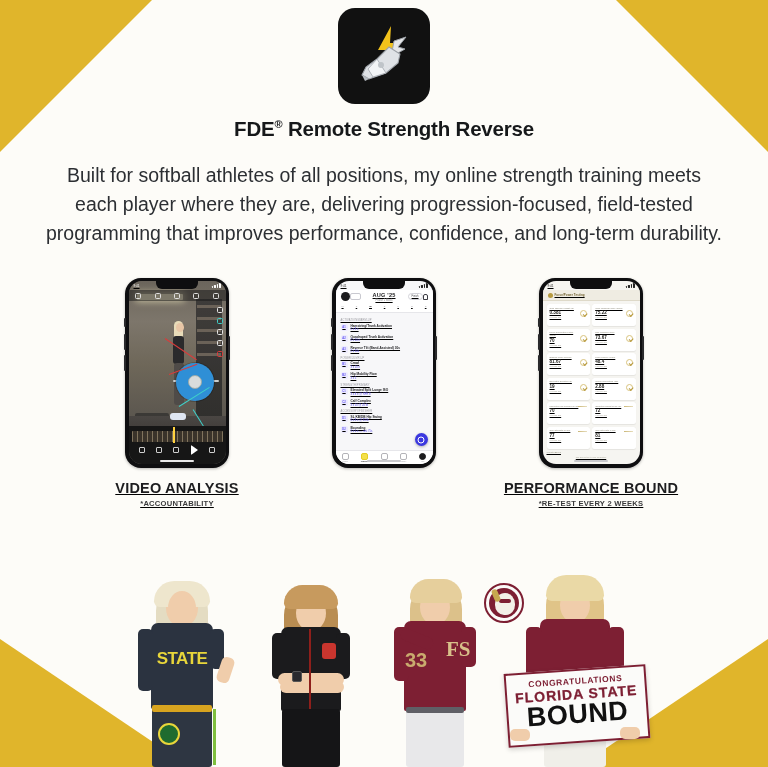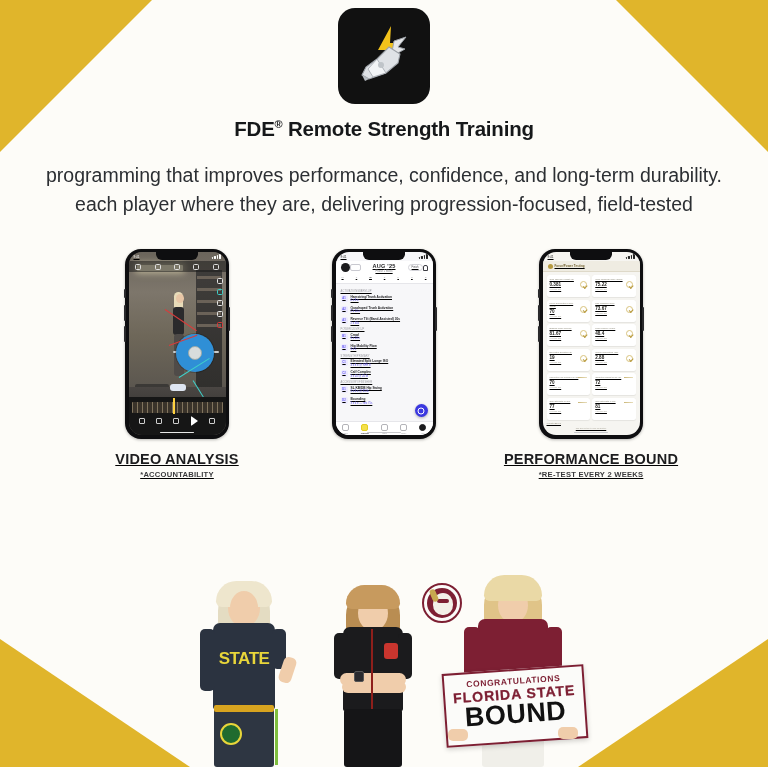--- a/index.html
+++ b/index.html
@@ -218,26 +218,27 @@
           <path d="M36 26 L47 33 L45 42 L33 52 L16 58 L9 54 L13 46 L24 38 Z" fill="#DFE2E6" stroke="#9DA2A8" stroke-width="1.1"></path>
           <path d="M24 38 L33 52 L20 56 L15 48 Z" fill="#F2F4F6" stroke="#A8ADB3" stroke-width=".9"></path>
           <circle cx="28" cy="44" r="3" fill="#BFC4C9"></circle>
           <path d="M9 54 L16 58 L12 60 Z" fill="#B7BCC2"></path>
         </svg>
       </span>
     </div>
   </div>
 
   <div class="headline">
-    <span>FDE</span><span class="reg">®</span><span> Remote Strength Training</span>
+    <span>FDE</span><span class="reg">®</span><span> Remote Strength Reverse</span>
   </div>
 
   <div class="blurb">
+    <span class="l">Built for softball athletes of all positions, my online strength training meets</span>
+    <span class="l">each player where they are, delivering progression-focused, field-tested</span>
     <span class="l">programming that improves performance, confidence, and long-term durability.</span>
-    <span class="l">each player where they are, delivering progression-focused, field-tested</span>
   </div>
 
   <div class="phones">
 
     <div class="phone-col">
       <div class="phone p1">
         <i class="sidebtn sb-l1"></i>
         <i class="sidebtn sb-l2"></i>
         <i class="sidebtn sb-l3"></i>
         <i class="sidebtn sb-r1"></i>
@@ -596,20 +597,33 @@
       <div class="arm" style="left:20px;top:56px;width:14px;height:46px;background:#1b1b1d"></div>
       <div class="arm" style="right:20px;top:56px;width:14px;height:46px;background:#1b1b1d"></div>
       <div class="arm" style="left:26px;top:96px;width:66px;height:13px;background:#f0cdab;border-radius:7px"></div>
       <div class="arm" style="left:28px;top:104px;width:64px;height:12px;background:#f0cdab;border-radius:7px"></div>
       <div style="position:absolute;left:40px;top:94px;width:10px;height:11px;border-radius:2px;background:#2a2a2e;border:1px solid #555"></div>
       <div style="position:absolute;right:34px;top:66px;width:14px;height:16px;border-radius:3px;background:#c9352e"></div>
       <div style="position:absolute;left:57px;top:52px;width:2px;height:80px;background:#8e1f1b"></div>
       <div class="pants" style="top:132px;width:58px;height:58px;background:#151517"></div>
     </div>
 
+    <div class="ath" style="width:118px;height:190px">
+      <div class="hr" style="left:34px;top:6px;width:52px;height:96px;background:#dcc18a"></div>
+      <div class="hd" style="top:12px;width:30px;height:36px"></div>
+      <div class="hr" style="left:34px;top:2px;width:52px;height:24px;background:#e6cf9c;border-radius:26px 26px 8px 8px"></div>
+      <div class="body" style="top:44px;width:62px;height:90px;background:#7d1f33"></div>
+      <div class="arm" style="left:18px;top:50px;width:15px;height:54px;background:#7d1f33"></div>
+      <div class="arm" style="right:18px;top:50px;width:15px;height:40px;background:#7d1f33"></div>
+      <div class="arm" style="left:24px;top:56px;width:34px;height:12px;background:#7d1f33;transform:rotate(22deg);border-radius:6px"></div>
+      <div class="jersey-txt" style="top:72px;left:34%;font-size:20px;color:#c9ab6e">33</div>
+      <div style="position:absolute;right:24px;top:60px;width:24px;height:26px;color:#d8c08a;font-size:21px;font-weight:bold;font-family:'Liberation Serif',serif">FS</div>
+      <div class="pants" style="top:132px;width:58px;height:58px;background:#e8e8ea"></div>
+      <div style="position:absolute;left:30px;top:130px;width:58px;height:6px;background:#5f5f66;border-radius:2px"></div>
+    </div>
 
     <div class="ath" style="width:150px;height:190px">
       <div class="hr" style="left:46px;top:2px;width:58px;height:108px;background:#e0c488"></div>
       <div class="hd" style="top:10px;width:30px;height:36px"></div>
       <div class="hr" style="left:46px;top:-2px;width:58px;height:26px;background:#ead9a6;border-radius:28px 28px 8px 8px"></div>
       <div class="body" style="top:42px;width:70px;height:88px;background:#7d1f33"></div>
       <div class="arm" style="left:26px;top:50px;width:16px;height:70px;background:#7d1f33"></div>
       <div class="arm" style="right:26px;top:50px;width:16px;height:70px;background:#7d1f33"></div>
       <div class="pants" style="top:128px;width:62px;height:62px;background:#f0efe9"></div>
 

